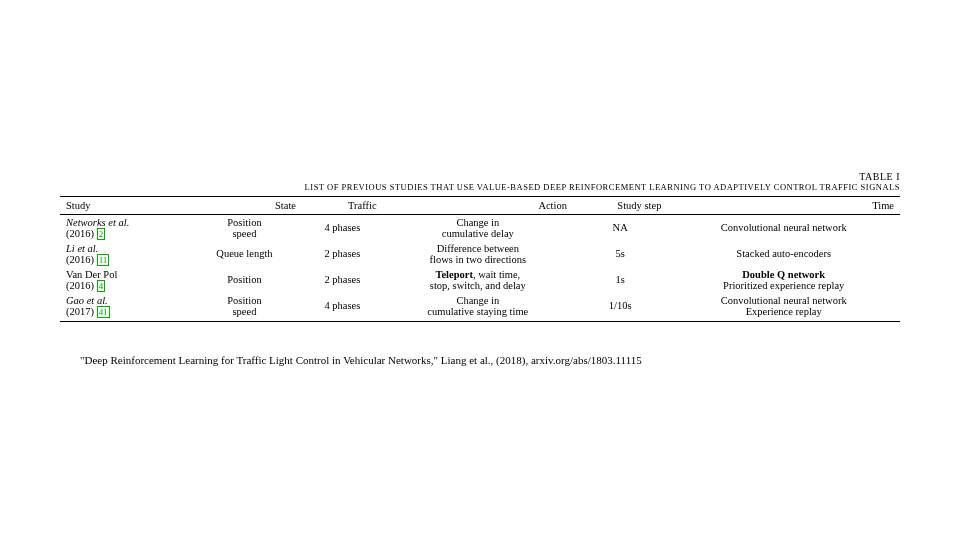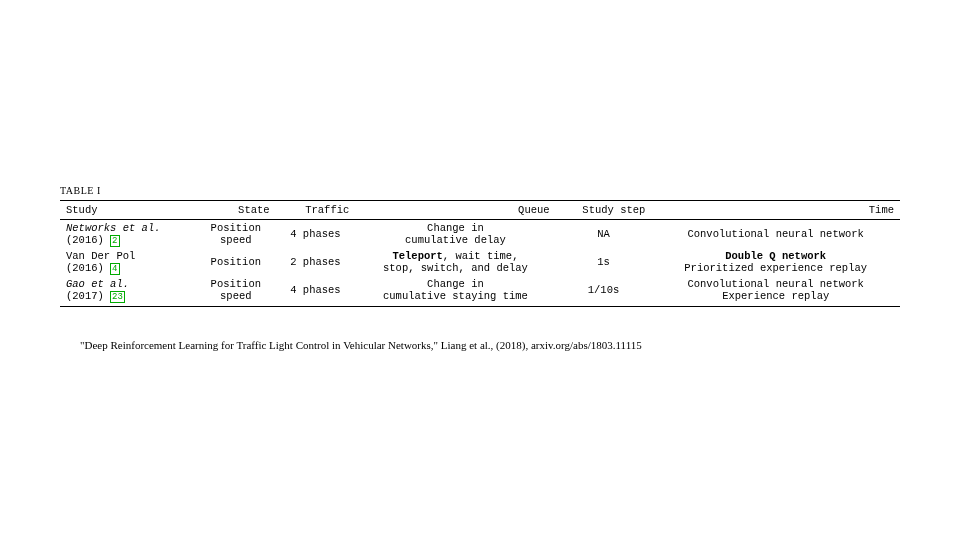--- a/index.html
+++ b/index.html
@@ -13,40 +13,39 @@
       overflow: hidden;
       display: flex;
       align-items: center;
       justify-content: center;
     }
     .page-container {
       width: 860px;
       padding: 20px 10px;
     }
     .table-title {
-      text-align: left;
+      text-align: right;
       font-size: 10px;
       margin-bottom: 4px;
     }
     .table-title .title-main {
       font-weight: normal;
       display: block;
       letter-spacing: 0.5px;
     }
     .table-title .title-sub {
       font-size: 8.5px;
       letter-spacing: 0.5px;
       display: block;
     }
     table {
       width: 100%;
       border-collapse: collapse;
       font-size: 10.5px;
       margin-bottom: 6px;
-      font-family: Liberation Mono, monospace;
     }
     thead tr {
       border-top: 1.5px solid #000;
       border-bottom: 1px solid #000;
     }
     tbody tr:last-child td {
       padding-bottom: 4px;
     }
     table > tbody {
       border-bottom: 1.5px solid #000;
@@ -81,64 +80,76 @@
       padding-left: 20px;
     }
     .teleport-bold { font-weight: bold; }
   </style>
 </head>
 <body>
 
 <div class="page-container">
   <div class="table-title">
     <span class="title-main">TABLE I</span>
+    <span class="title-sub">LIST OF PREVIOUS STUDIES THAT USE VALUE-BASED DEEP REINFORCEMENT LEARNING TO ADAPTIVELY CONTROL TRAFFIC SIGNALS</span>
   </div>
 
   <table>
     <thead>
       <tr>
         <th>Study</th>
         <th>State</th>
         <th>Traffic</th>
-        <th>Queue</th>
+        <th>Action</th>
         <th>Study step</th>
         <th>Time</th>
       </tr>
     </thead>
     <tbody>
 
       <tr>
         <td class="study-cell">
           <span class="italic">Networks et al.</span><br>
           (2016) <span class="ref-link">2</span>
         </td>
         <td>Position<br>speed</td>
         <td>4 phases</td>
         <td>Change in<br>cumulative delay</td>
         <td>NA</td>
         <td>Convolutional neural network</td>
       </tr>
 
+      <tr>
+        <td class="study-cell">
+          <span class="italic">Li et al.</span><br>
+          (2016) <span class="ref-link">11</span>
+        </td>
+        <td>Queue length</td>
+        <td>2 phases</td>
+        <td>Difference between<br>flows in two directions</td>
+        <td>5s</td>
+        <td>Stacked auto-encoders</td>
+      </tr>
 
       <tr>
         <td class="study-cell">
           Van Der Pol<br>
           (2016) <span class="ref-link">4</span>
         </td>
         <td>Position</td>
         <td>2 phases</td>
         <td><span class="teleport-bold bold">Teleport</span>, wait time,<br>stop, switch, and delay</td>
         <td>1s</td>
         <td><span class="bold">Double Q network</span><br>Prioritized experience replay</td>
       </tr>
 
       <tr>
         <td class="study-cell">
           <span class="italic">Gao et al.</span><br>
-          (2017) <span class="ref-link">23</span>
+          (2017) <span class="ref-link">41</span>
         </td>
         <td>Position<br>speed</td>
         <td>4 phases</td>
         <td>Change in<br>cumulative staying time</td>
         <td>1/10s</td>
         <td>Convolutional neural network<br>Experience replay</td>
       </tr>
     </tbody>
   </table>
 

